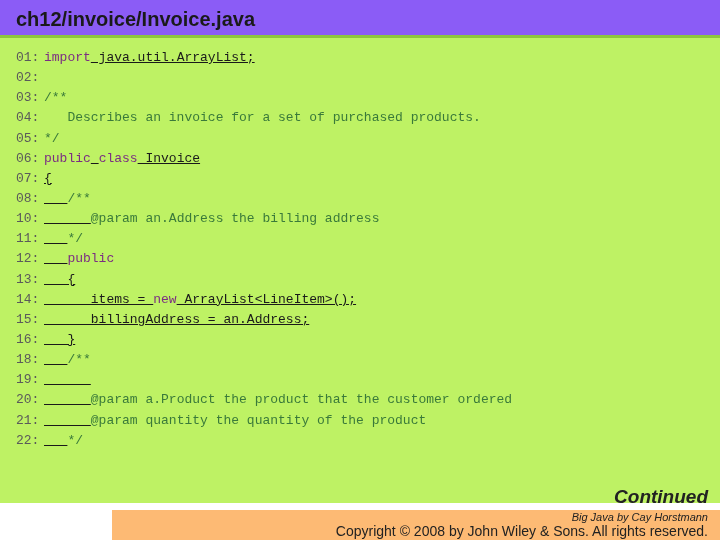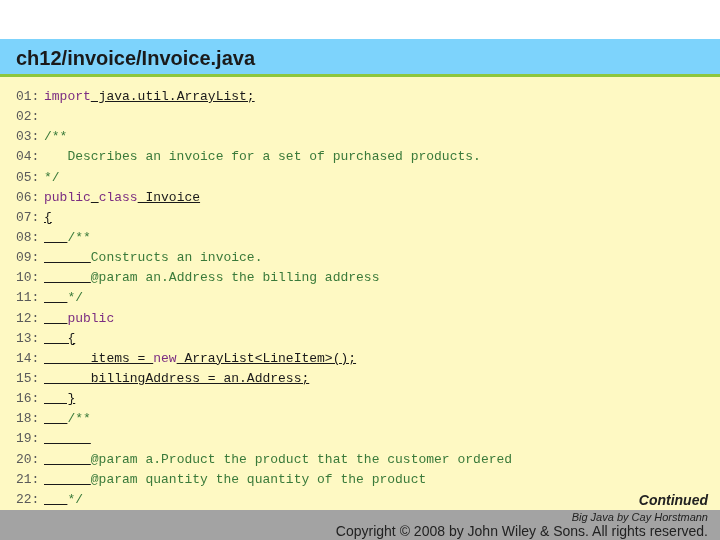--- a/index.html
+++ b/index.html
@@ -6,35 +6,34 @@
 
     body {
       width: 720px;
       height: 540px;
       background: #ffffff;
       font-family: Arial, Helvetica, sans-serif;
       overflow: hidden;
     }
 
     #title-bar {
-      background: #7dd3fc;
+      background: #8b5cf6;
       padding: 8px 16px 4px 16px;
       border-bottom: 3px solid #8dc63f;
-      margin-top: 39px;
     }
 
     #title-bar h1 {
       font-size: 20px;
       font-weight: bold;
       color: #1a1a1a;
       font-family: Arial, Helvetica, sans-serif;
     }
 
     #content {
-      background: #fef9c3;
+      background: #bef264;
       padding: 10px 16px;
       height: calc(540px - 45px - 30px);
       overflow: hidden;
     }
 
     #code-block {
       font-family: 'Courier New', Courier, monospace;
       font-size: 13px;
       line-height: 1.55;
     }
@@ -58,23 +57,23 @@
 
     
     .kw { color: #7b2d82; font-weight: normal; } 
     .cm { color: #3a7a3a; } 
     .pl { color: #1a1a1a; text-decoration: underline; } 
 
     #footer {
       position: absolute;
       bottom: 0;
       right: 0;
-      width: 720px;
+      width: 608px;
       height: 30px;
-      background: #a3a3a3;
+      background: #fdba74;
       display: flex;
       flex-direction: column;
       align-items: flex-end;
       justify-content: center;
       padding-right: 12px;
     }
 
     #footer-line1 {
       font-size: 11px;
       font-style: italic;
@@ -83,21 +82,21 @@
 
     #footer-line2 {
       font-size: 14px;
       color: #222;
     }
 
     #continued-label {
       position: absolute;
       bottom: 32px;
       right: 12px;
-      font-size: 14px;
+      font-size: 19px;
       font-weight: bold;
       font-style: italic;
       color: #222;
     }
   </style>
 </head>
 <body>
 
 <div id="title-bar">
   <h1>ch12/invoice/Invoice.java</h1>
@@ -136,25 +135,20 @@
       <div class="code-line">
         <span class="line-num">07:</span>
         <span class="code-text pl">{</span>
       </div>
       <div class="code-line">
         <span class="line-num">08:</span>
         <span class="code-text pl">   </span>
         <span class="code-text cm">/**</span>
       </div>
       <div class="code-line">
-        <span class="line-num">09:</span>
-        <span class="code-text pl">      </span>
-        <span class="code-text cm">Constructs an invoice.</span>
-      </div>
-      <div class="code-line">
         <span class="line-num">10:</span>
         <span class="code-text pl">      </span>
         <span class="code-text cm">@param an.Address the billing address</span>
       </div>
       <div class="code-line">
         <span class="line-num">11:</span>
         <span class="code-text pl">   </span>
         <span class="code-text cm">*/</span>
       </div>
       <div class="code-line">

